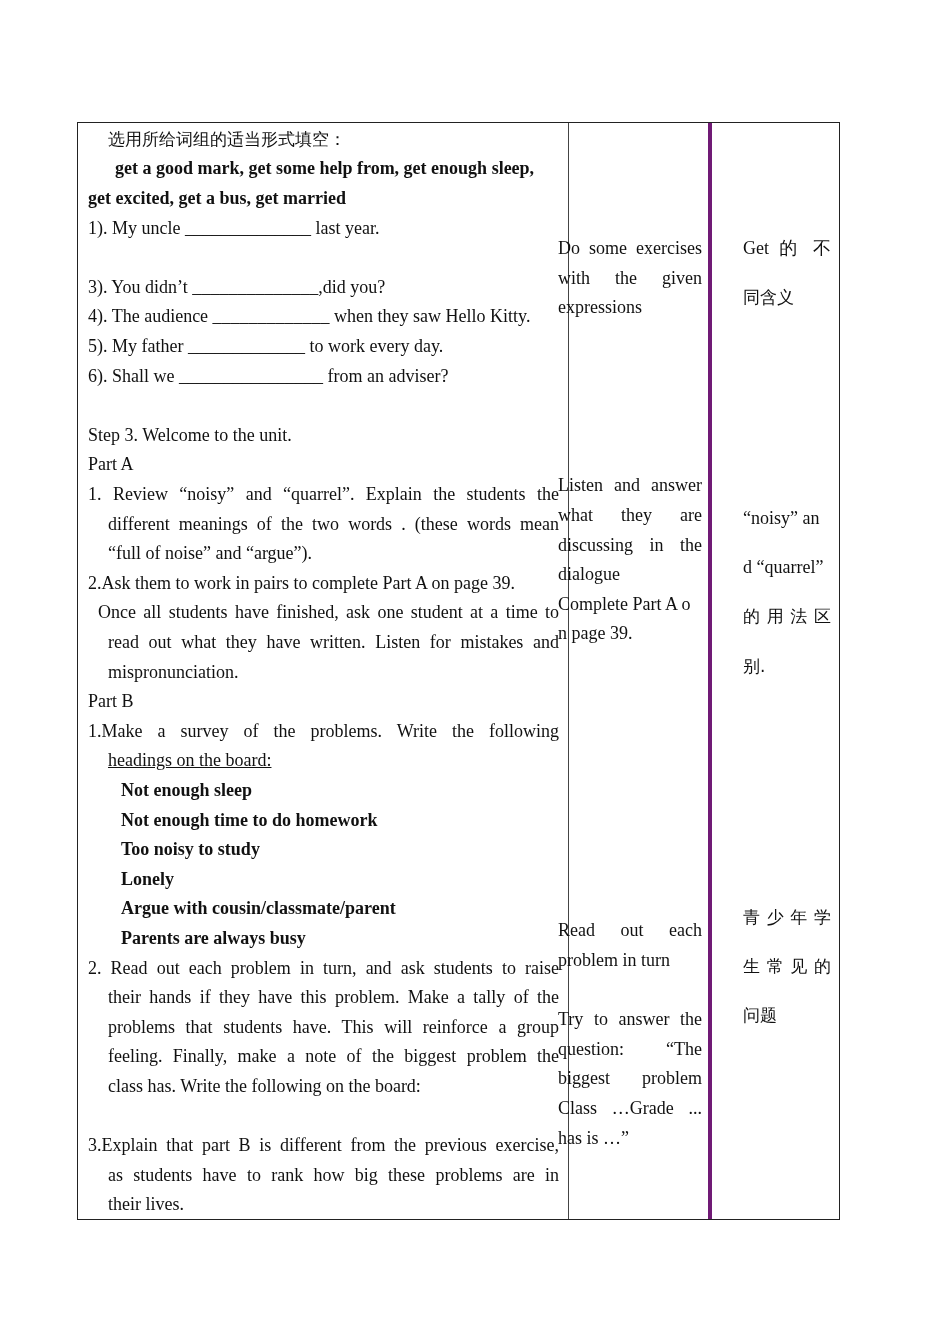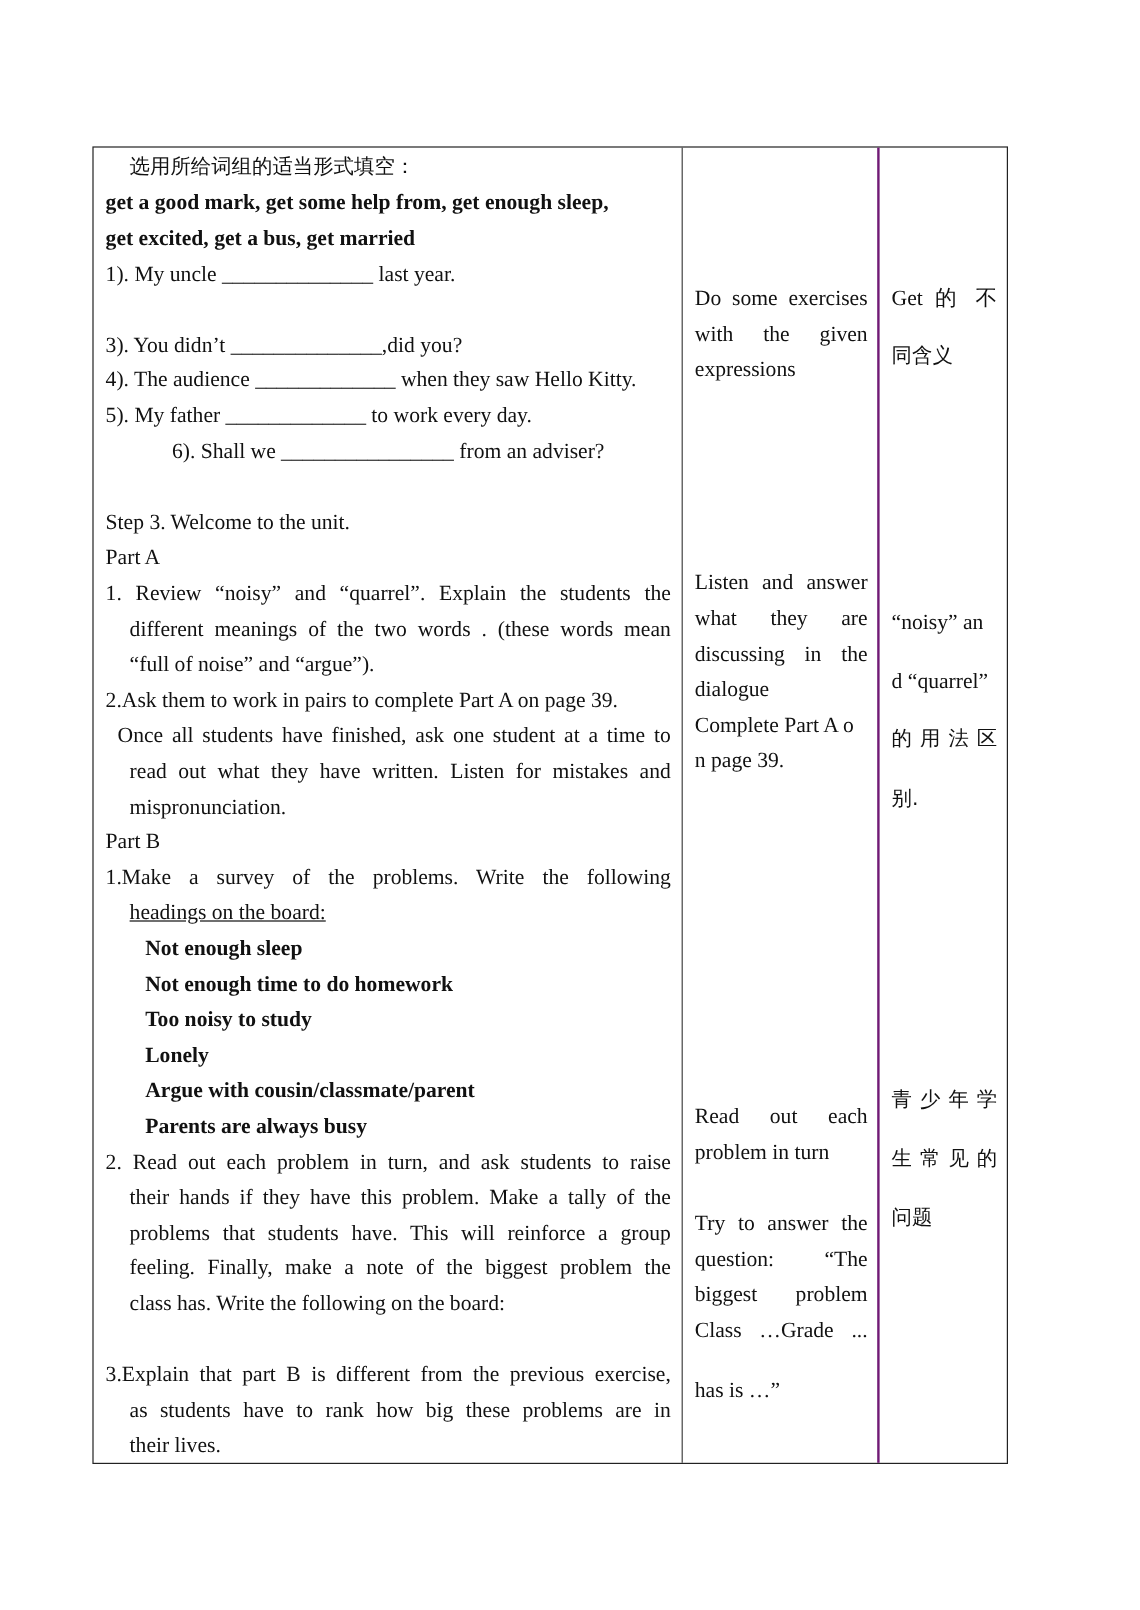--- a/index.html
+++ b/index.html
@@ -1,42 +1,42 @@
 <!DOCTYPE html>
 <html><head>
 <meta charset="utf-8">
 <style>
   html, body { margin:0; padding:0; background:#ffffff; }
   body { width:950px; height:1342px; position:relative; font-family:"Liberation Serif", "DejaVu Serif", serif; color:#111; }
   .table { position:absolute; left:77px; top:122px; width:763px; height:1098px; border:1px solid #222; box-sizing:border-box; }
   .col { position:absolute; top:0; bottom:0; box-sizing:border-box; }
   .col1 { left:0; width:491px; border-right:1px solid #444; }
-  .col2 { left:491px; width:164px; border-right:2px solid #701a75; }
+  .col2 { left:470px; width:164px; border-right:4px solid #701a75; }
   .col3 { left:655px; width:106px; }
   .line { position:absolute; font-size:18px; line-height:29.7px; white-space:nowrap; }
   .c1 { left:10px; width:471px; }
   .just { text-align:justify; text-align-last:justify; white-space:normal; }
   .b { font-weight:bold; }
   .c2 { left:10px; width:144px; }
   .c3 { left:10px; width:88px; }
   .cjk { font-family:"DejaVu Sans", sans-serif; font-size:17px; }
 </style>
 </head>
 <body>
 
 <div class="table">
   <div class="col col1">
     <div class="line c1 cjk" style="top:2px;left:30px;">选用所给词组的适当形式填空：</div>
-    <div class="line c1 b" style="top:31px;">get a good mark, get some help from, get enough sleep,</div>
+    <div class="line c1 b" style="top:31px;margin-left:27px;">get a good mark, get some help from, get enough sleep,</div>
     <div class="line c1 b" style="top:61px;">get excited, get a bus, get married</div>
     <div class="line c1" style="top:91px;">1). My uncle ______________ last year.</div>
     <div class="line c1" style="top:150px;">3). You didn’t ______________,did you?</div>
     <div class="line c1" style="top:179px;">4). The audience _____________ when they saw Hello Kitty.</div>
     <div class="line c1" style="top:209px;">5). My father _____________ to work every day.</div>
-    <div class="line c1" style="top:239px;text-align:center;">6). Shall we ________________ from an adviser?</div>
+    <div class="line c1" style="top:239px;">6). Shall we ________________ from an adviser?</div>
 
     <div class="line c1" style="top:298px;">Step 3. Welcome to the unit.</div>
     <div class="line c1" style="top:327px;">Part A</div>
     <div class="line c1 just" style="top:357px;">1.  Review “noisy” and “quarrel”.  Explain  the  students  the</div>
     <div class="line c1 just" style="top:387px;left:30px;width:451px;">different meanings of the two words . (these words mean</div>
     <div class="line c1" style="top:416px;left:30px;">“full of noise” and “argue”).</div>
     <div class="line c1" style="top:446px;">2.Ask them to work in pairs to complete Part A on page 39.</div>
     <div class="line c1 just" style="top:475px;left:20px;width:461px;">Once all students have finished, ask one student at a time to</div>
     <div class="line c1 just" style="top:505px;left:30px;width:451px;">read out what they have written. Listen for mistakes and</div>
     <div class="line c1" style="top:535px;left:30px;">mispronunciation.</div>
@@ -74,21 +74,21 @@
     <div class="line c2" style="top:467px;">Complete Part A o</div>
     <div class="line c2" style="top:496px;">n page 39.</div>
 
     <div class="line c2 just" style="top:793px;">Read out each</div>
     <div class="line c2" style="top:823px;">problem in turn</div>
 
     <div class="line c2 just" style="top:882px;">Try to answer the</div>
     <div class="line c2 just" style="top:912px;">question: “The</div>
     <div class="line c2 just" style="top:941px;">biggest problem</div>
     <div class="line c2 just" style="top:971px;">Class …Grade ...</div>
-    <div class="line c2" style="top:1001px;margin-top:20px;">has is …”</div>
+    <div class="line c2" style="top:1001px;">has is …”</div>
   </div>
 
   <div class="col col3">
     <div class="line c3 just" style="top:111px;">Get 的 不</div>
     <div class="line c3 cjk" style="top:160px;">同含义</div>
 
     <div class="line c3" style="top:381px;">“noisy” an</div>
     <div class="line c3" style="top:430px;">d “quarrel”</div>
     <div class="line c3 cjk just" style="top:479px;">的 用 法 区</div>
     <div class="line c3 cjk" style="top:529px;">别.</div>

